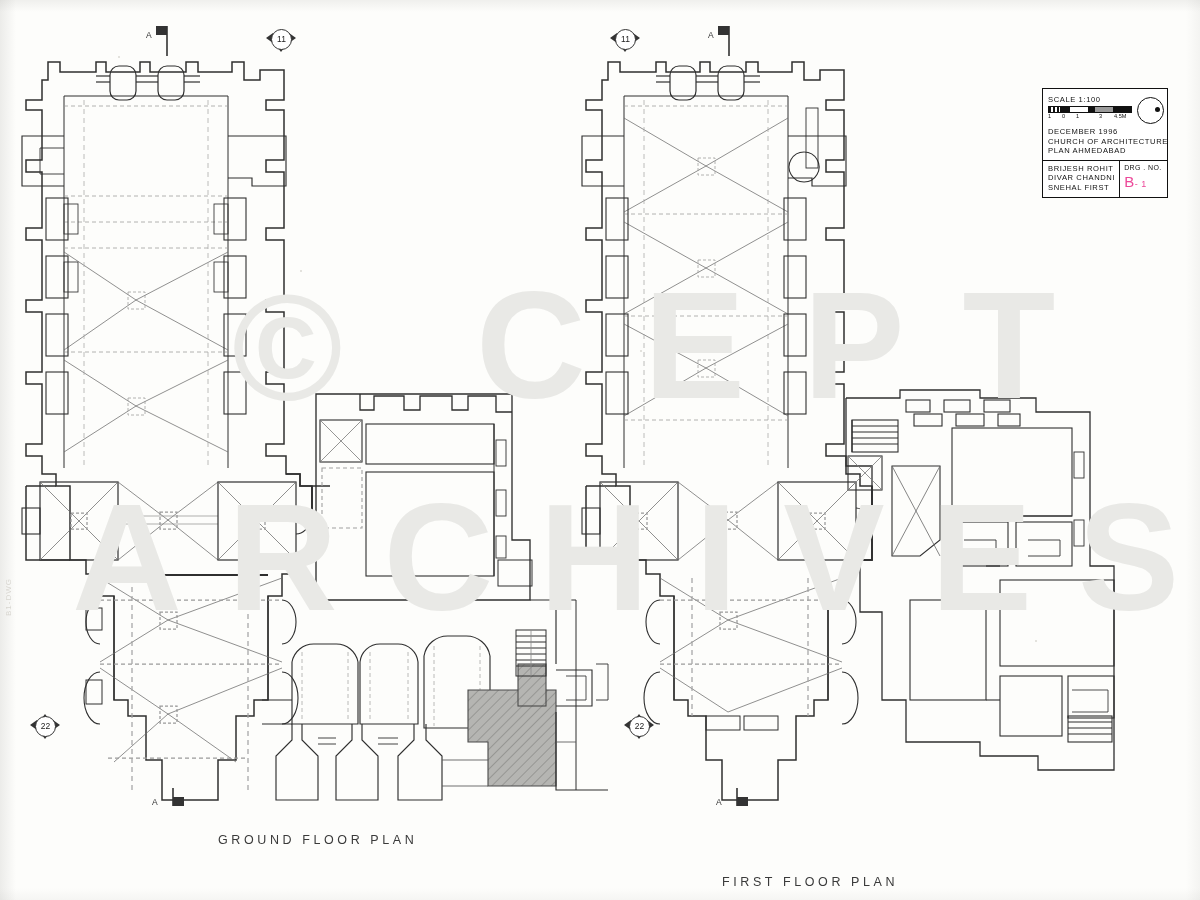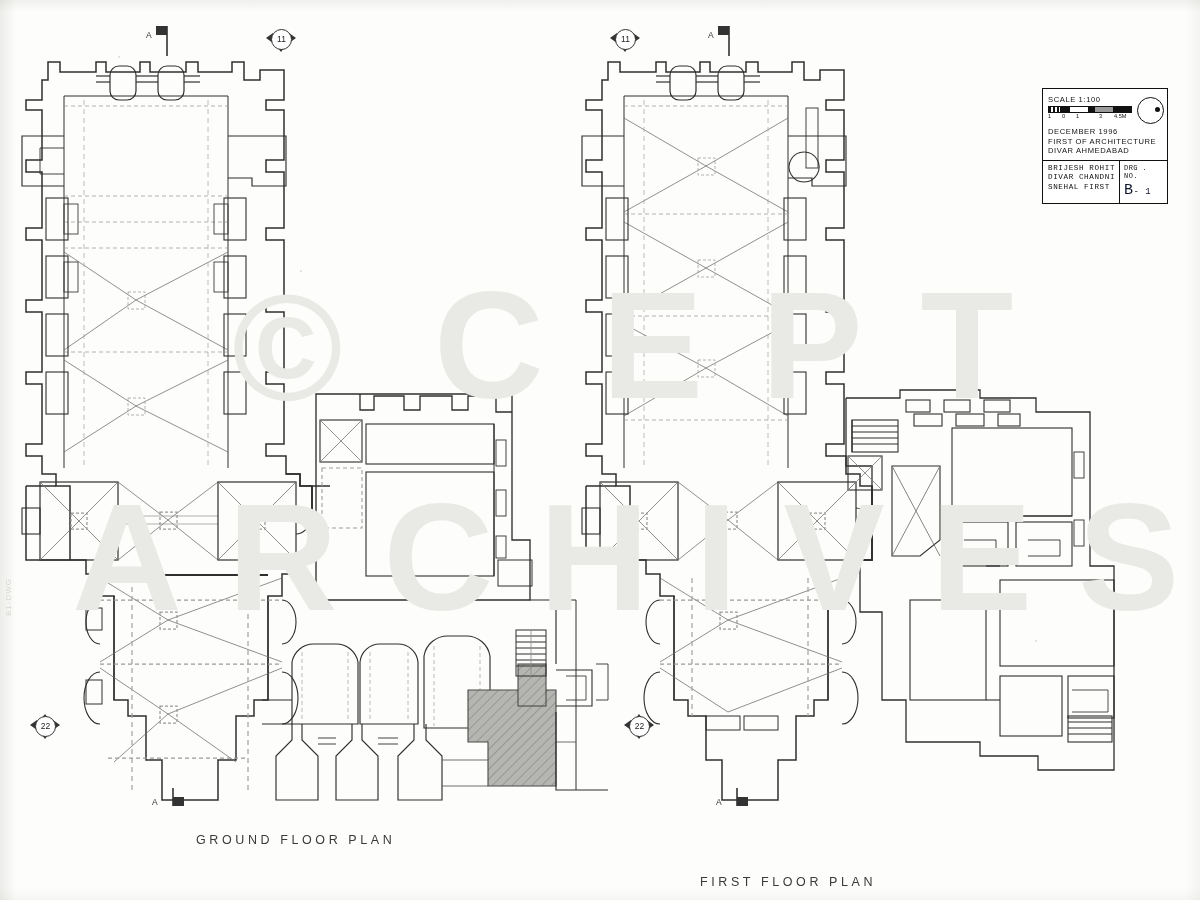--- a/index.html
+++ b/index.html
@@ -15,21 +15,21 @@
         linear-gradient(to bottom,rgba(120,120,115,.10) 0px, rgba(255,255,255,0) 12px),
         linear-gradient(to top,   rgba(120,120,115,.06) 0px, rgba(255,255,255,0) 12px);}
   .speck{position:absolute;background:#b9b6ad;border-radius:50%;opacity:.5;}
 
   
   #watermark{position:absolute;left:0;top:0;width:1200px;height:900px;
      pointer-events:none;z-index:3;}
   .wm-txt{position:absolute;color:#e9e9e6;font-weight:700;
      font-family:"Liberation Sans", sans-serif;white-space:nowrap;}
   #wm-c{left:232px;top:262px;font-size:150px;}
-  #wm-cept{left:434px;top:258px;font-size:152px;letter-spacing:58px;}
+  #wm-cept{left:476px;top:258px;font-size:152px;letter-spacing:58px;}
   #wm-arch{left:72px;top:470px;font-size:152px;letter-spacing:46px;}
   #sidecode{position:absolute;left:4px;top:578px;width:16px;
      font-size:8px;color:#d8d6d0;letter-spacing:1px;
      writing-mode:vertical-rl;transform:rotate(180deg);}
 
   
   #dwg{position:absolute;left:0;top:0;z-index:2;}
 
   
   #titleblock{position:absolute;left:1042px;top:88px;width:124px;
@@ -51,30 +51,30 @@
   .sb-k{background:#111;}
   .sb-w{background:#fff;}
   .sb-hatch{background:repeating-linear-gradient(90deg,#111 0 2px,#fff 2px 4px);}
   .sb-gray{background:#9a9a9a;}
   .sticks{position:relative;width:86px;height:8px;font-size:5.6px;color:#111;}
   .sticks span{position:absolute;top:0;}
   .compass{width:25px;height:25px;border:1.1px solid #111;border-radius:50%;
      position:relative;margin-left:3px;margin-top:5px;flex:none;}
   .compass b{position:absolute;width:5px;height:5px;background:#111;
      border-radius:50%;right:3px;top:9px;}
-  .tb-bot{display:flex;font-family:Liberation Mono, monospace;}
+  .tb-bot{display:flex;}
   .tb-names{flex:1;padding:3px 4px 4px 5px;border-right:1.3px solid #111;}
   .tb-drg{width:40px;padding:3px 3px 4px 4px;}
   .tb-drg .lbl{font-size:7px;letter-spacing:.4px;color:#111;}
-  .tb-drg .num{font-size:15px;letter-spacing:.5px;margin-top:2px;color:#0f172a;}
+  .tb-drg .num{font-size:15px;letter-spacing:.5px;margin-top:2px;color:#ec4899;}
   .tb-drg .num small{font-size:9px;}
 
   
   .plan-caption{position:absolute;font-size:12.5px;letter-spacing:3.6px;
-     color:#3a3a3a;z-index:6;white-space:nowrap;}
+     color:#3a3a3a;z-index:6;white-space:nowrap;margin-left:22px;}
   #cap-ground{left:196px;top:833px;}
   #cap-first{left:700px;top:875px;}
 
   
   .smark{position:absolute;z-index:6;font-size:8.5px;color:#333;}
   .smark .lt{position:absolute;}
   .bub{position:absolute;z-index:6;width:34px;height:26px;}
   .bub .cir{position:absolute;left:7px;top:2px;width:19px;height:19px;
      border:1.2px solid #333;border-radius:50%;background:#fff;
      font-size:8.5px;line-height:19px;text-align:center;color:#222;}
@@ -547,22 +547,22 @@
             <span style="left:28px">1</span>
             <span style="left:51px">3</span>
             <span style="left:66px">4.5M</span>
           </div>
         </div>
         <div class="compass">
           <b></b>
         </div>
       </div>
       <div class="tb-l" style="margin-top:3px;">DECEMBER  1996</div>
-      <div class="tb-l">FIRST OF ARCHITECTURE</div>
-      <div class="tb-l">DIVAR AHMEDABAD</div>
+      <div class="tb-l">CHURCH OF ARCHITECTURE</div>
+      <div class="tb-l">PLAN AHMEDABAD</div>
     </div>
 
     <div class="tb-bot">
       <div class="tb-names">
         <div class="tb-l">BRIJESH   ROHIT</div>
         <div class="tb-l">DIVAR   CHANDNI</div>
         <div class="tb-l">SNEHAL  FIRST</div>
       </div>
       <div class="tb-drg">
         <div class="lbl">DRG . NO.</div>

